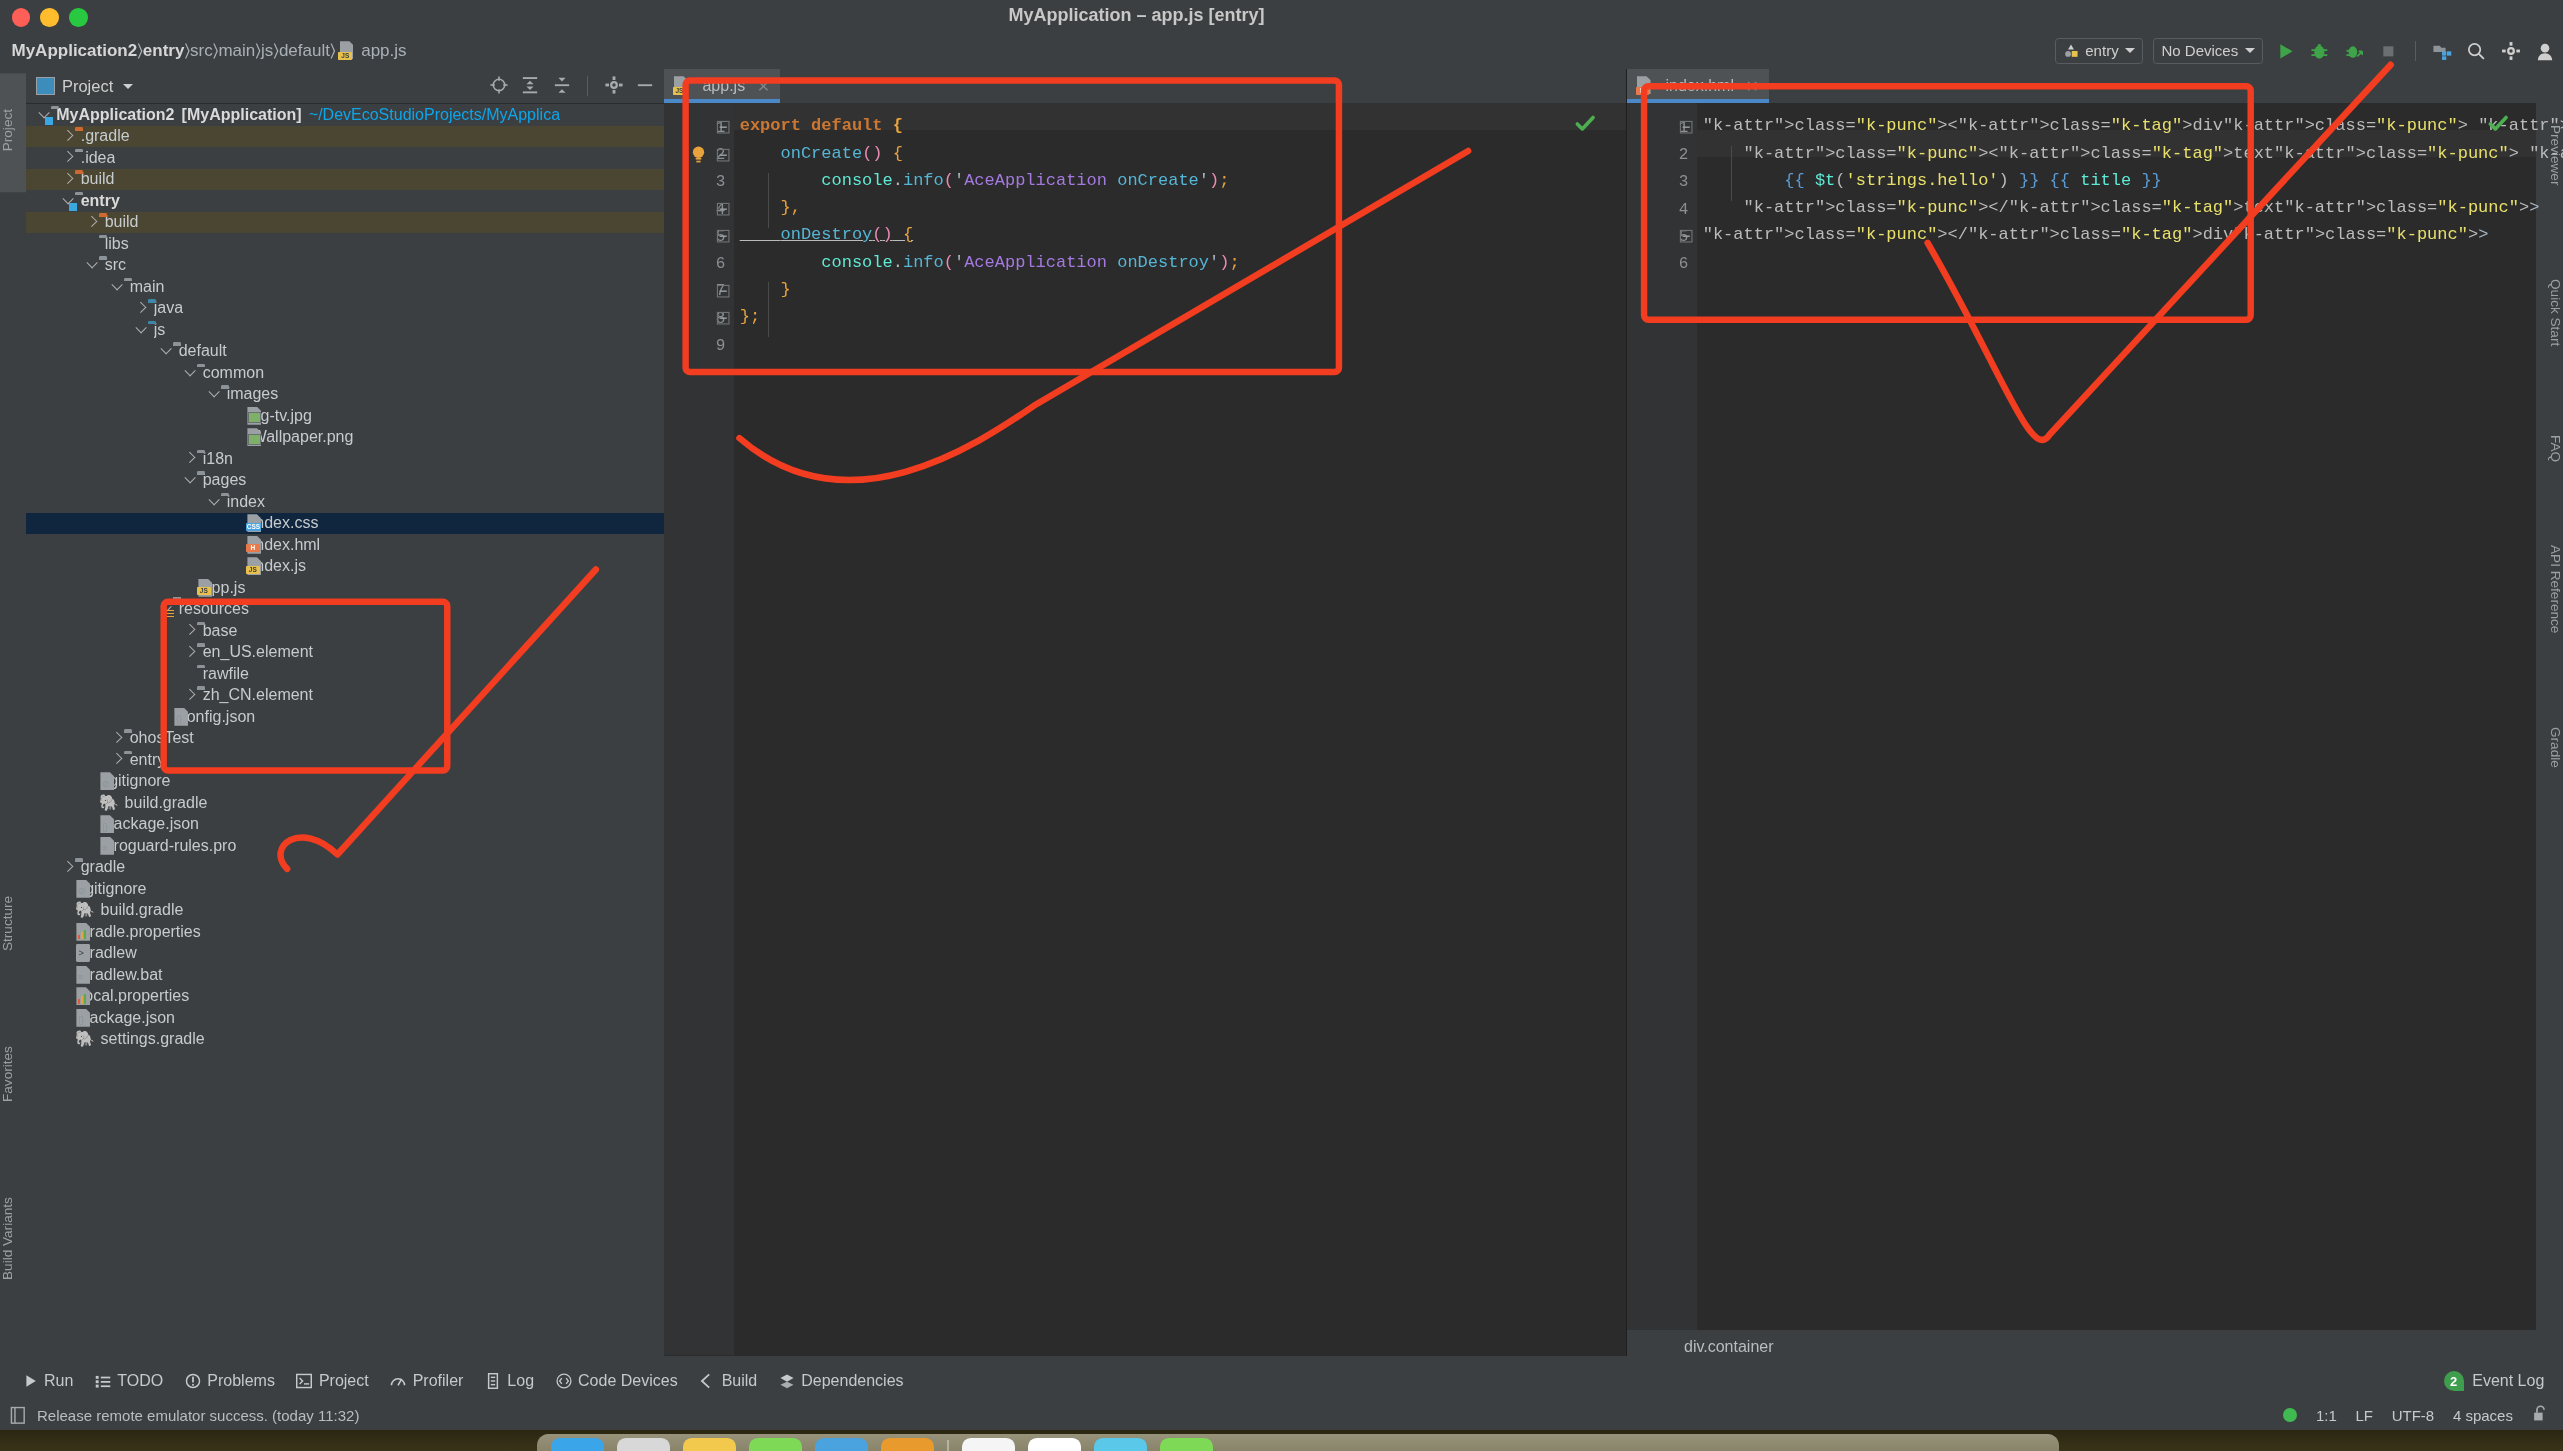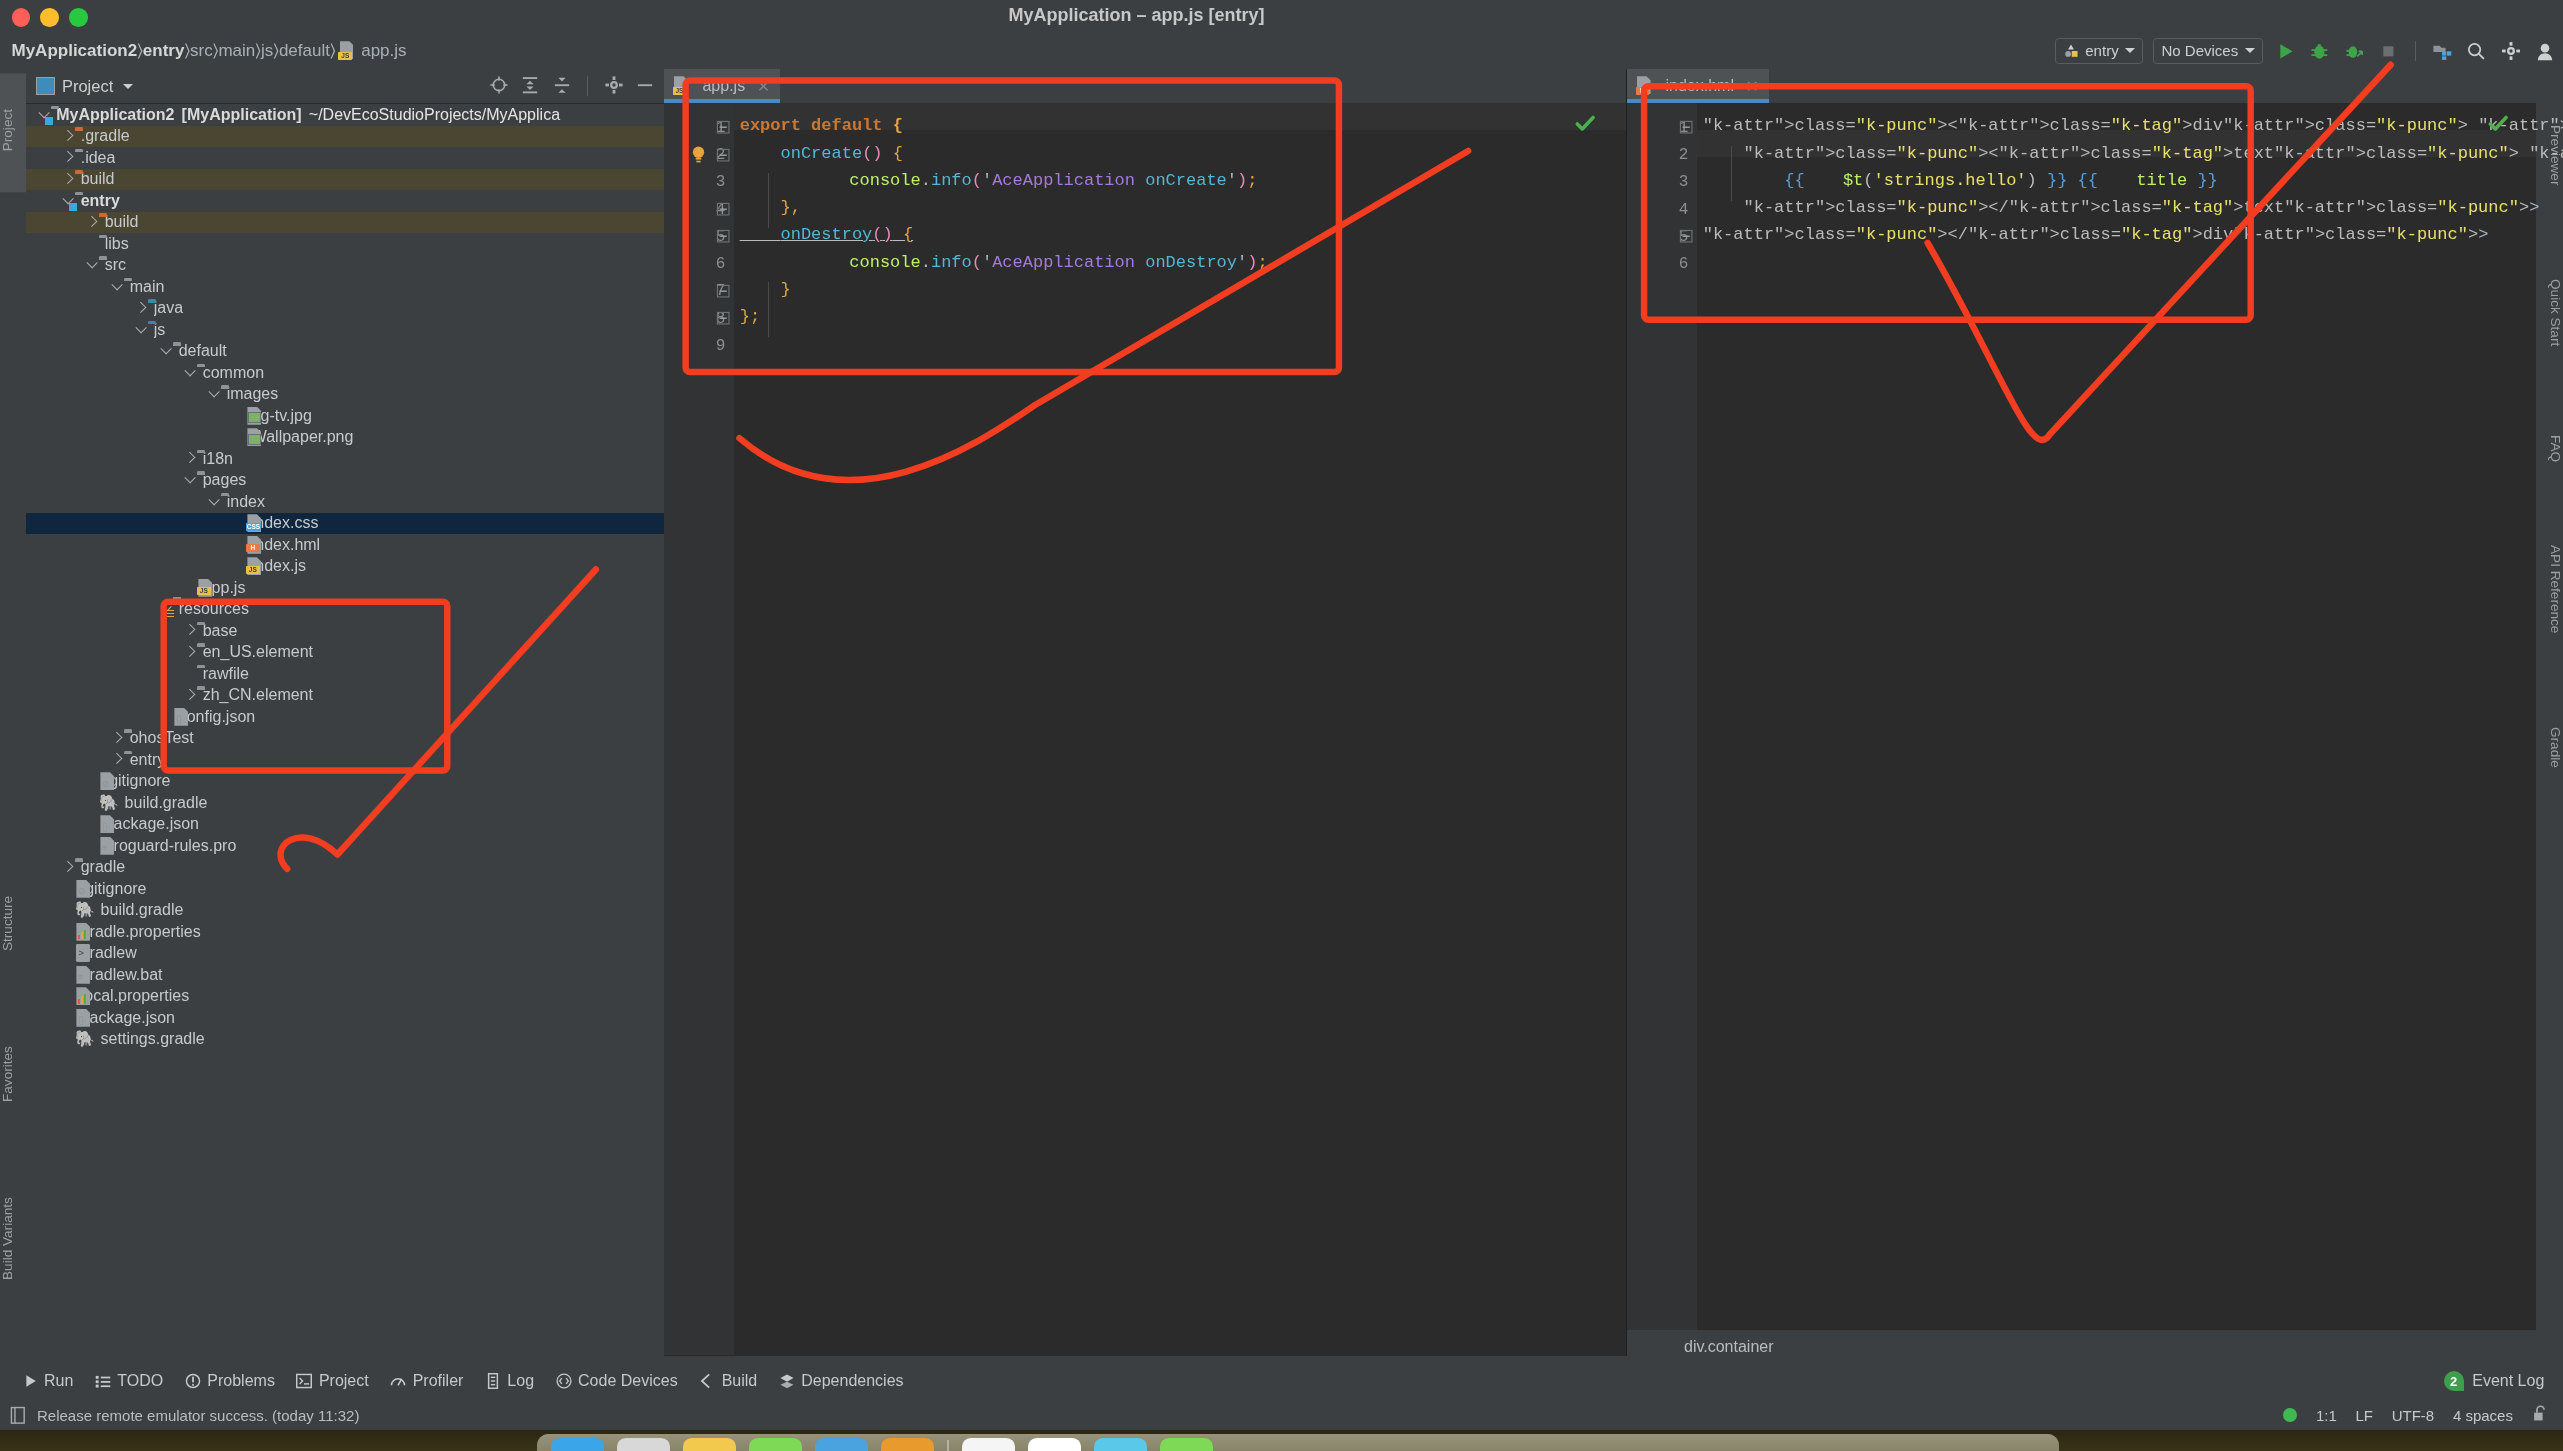--- a/index.html
+++ b/index.html
@@ -72,21 +72,21 @@
   .tag{position:absolute;left:0;bottom:0.7px;height:8px;min-width:12.2px;padding:0 0.7px;font-size:6.5px;
        line-height:8px;text-align:center;color:#3c3f41;font-weight:bold;
        font-family:"Liberation Sans",sans-serif;border-radius:0.7px;}
   .tag.js{background:#e8c14c;} .tag.css{background:#4aa3df;color:#fff;}
   .tag.h{background:#e8794a;color:#fff;}
   .imgic{position:absolute;left:2.2px;bottom:0.7px;width:10.8px;height:8.6px;background:#7fb06a;border:0.7px solid #6a6f72;}
   .jsonic{position:absolute;left:2.9px;bottom:0.7px;width:10.8px;height:10px;color:#8c949a;font-size:9.3px;
           line-height:10px;}
   .ele{width:18.7px;height:17px;flex:0 0 18.7px;margin-right:5.7px;color:#9aa0a3;font-size:16px;line-height:17px;}
   .nm{overflow:hidden;text-overflow:ellipsis;}
-  .dim{color:#e5e5e5;font-weight:normal;}
+  .dim{color:#0ea5e9;font-weight:normal;}
   .bold{font-weight:bold;color:#dadada;}
   .barsic{position:absolute;left:2.9px;bottom:0.7px;display:flex;gap:0.7px;align-items:flex-end;}
   .barsic i{display:block;width:2.2px;background:#e05b3c;}
   .resfold{width:18.7px;height:15px;flex:0 0 18.7px;margin-right:5.7px;position:relative;background:#8c949a;}
   .resfold:before{content:"";position:absolute;left:0;top:-2.9px;width:8px;height:3.6px;background:#8c949a;}
   .resfold:after{content:"";position:absolute;right:-1.4px;bottom:-1.4px;width:8.6px;height:8.6px;
      background:repeating-linear-gradient(to bottom,#e8a33d 0 1.4px,transparent 1.4px 2.9px);}
 
   
   .editorarea{position:absolute;left:664px;top:69px;width:1872px;height:1287px;background:#2b2b2b;}
@@ -101,21 +101,21 @@
   .tabx{color:#7e8487;font-size:16px;margin-left:4.3px;}
   .gutter{position:absolute;left:0;top:34px;width:70px;height:1252px;background:#313335;}
   .lnum{position:absolute;right:8.6px;font-size:16px;color:#8c9093;text-align:right;
         font-family:"Liberation Mono",monospace;}
   .foldmark{position:absolute;left:52px;width:14.4px;height:14.4px;}
   .codearea{position:absolute;left:70px;top:34px;right:0;height:1252px;}
   .cline{position:absolute;left:5.7px;font-size:17px;line-height:27px;white-space:pre;
          font-family:"Liberation Mono",monospace;}
   .curlinehl{position:absolute;left:0;height:27px;background:#323232;}
   .k-kw{color:#cc7832;} .k-fn{color:#56b6d6;} .k-str{color:#a57ae0;} .k-punc{color:#a9b7c6;}
-  .k-brace{color:#e8a33d;} .k-meth{color:#56b6d6;} .k-plain{color:#bef264;margin-left:28px;} .k-attr{color:#e88bb4;} .k-val{color:#e8e06a;} .k-mus{color:#5b9bd5;}
+  .k-brace{color:#e8a33d;} .k-meth{color:#56b6d6;} .k-plain{color:#5eead4;} .k-attr{color:#e88bb4;} .k-val{color:#e8e06a;} .k-mus{color:#5b9bd5;}
   .check{position:absolute;right:10px;top:43px;}
   .indentline{position:absolute;width:0.7px;background:#4a4a4a;}
 
   
   .annot{position:absolute;left:0;top:0;width:2563px;height:1452px;pointer-events:none;}
 
   
   .breadcrumb2{position:absolute;left:1627px;top:1330px;width:909px;height:33px;
                background:#3c3f41;font-size:16px;color:#b9bdc0;display:flex;align-items:center;padding-left:57px;}
   .botbar{position:absolute;left:0;top:1363px;width:2563px;height:36px;background:#3c3f41;

